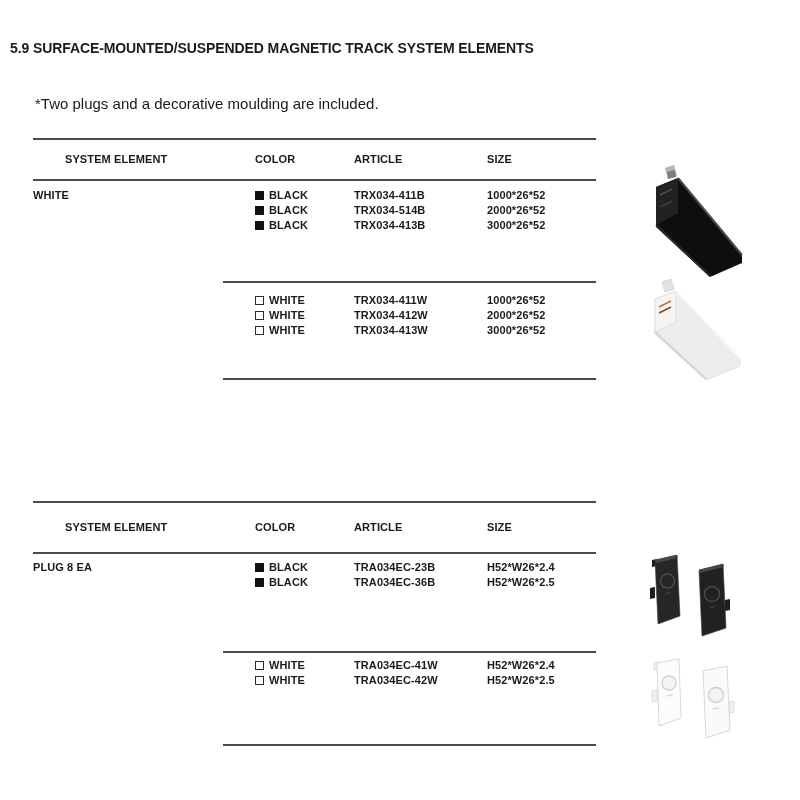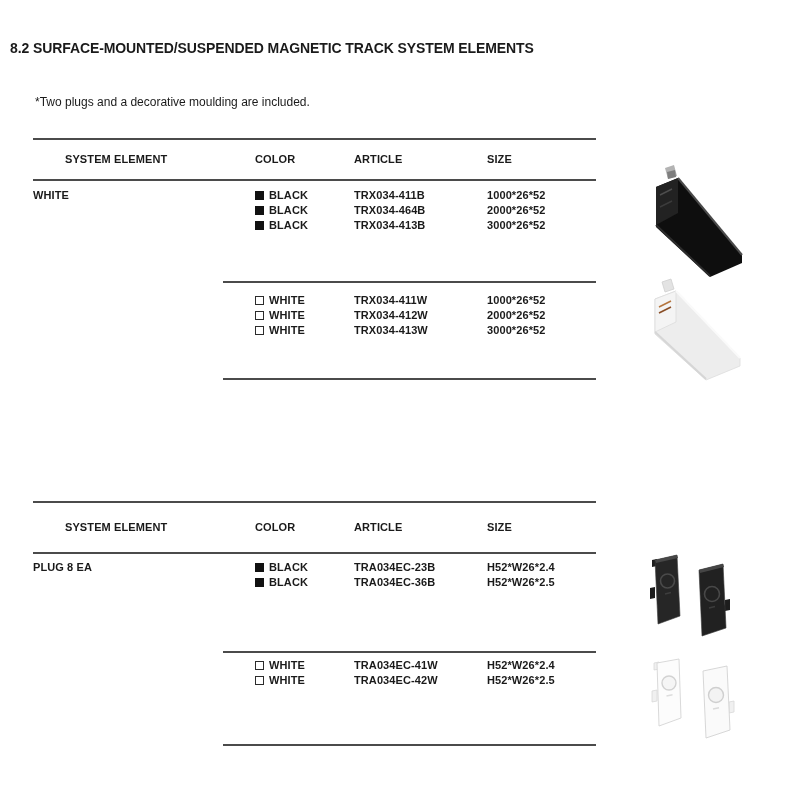--- a/index.html
+++ b/index.html
@@ -6,21 +6,21 @@
   .page{
     position:relative;width:800px;height:800px;background:#ffffff;
     font-family:"Liberation Sans",sans-serif;color:#1a1a1a;overflow:hidden;
   }
   .title{
     position:absolute;left:10px;top:40px;
     font-size:14px;font-weight:700;letter-spacing:-0.1px;white-space:nowrap;
   }
   .note{
     position:absolute;left:35px;top:95px;
-    font-size:12px;font-weight:400;white-space:nowrap;
+    font-size:15px;font-weight:400;white-space:nowrap;
   }
   .rule{position:absolute;height:1.6px;background:#4b4b4b;}
   .hdr-row,.data-row{
     position:absolute;left:33px;width:563px;height:15px;
     font-size:11px;font-weight:700;letter-spacing:0.1px;white-space:nowrap;margin-left:32px;
   }
   .hdr-row span,.data-row span{position:absolute;top:0;}
   .c-el{left:0;}
   .c-color{left:190px;}
   .c-article{left:289px;}
@@ -34,21 +34,21 @@
   .element-label{
     position:absolute;left:33px;font-size:11px;font-weight:700;letter-spacing:0.1px;
   }
   .img-box{position:absolute;}
 </style>
 </head>
 <body>
 
 <div class="page">
 
-  <div class="title">8.2 SURFACE-MOUNTED/SUSPENDED MAGNETIC TRACK SYSTEM ELEMENTS</div>
+  <div class="title">5.9 SURFACE-MOUNTED/SUSPENDED MAGNETIC TRACK SYSTEM ELEMENTS</div>
   <div class="note">*Two plugs and a decorative moulding are included.</div>
 
   <div class="rule" style="left:33px;top:138px;width:563px;"></div>
 
   <div class="hdr-row" style="top:153px;">
     <span class="c-el">SYSTEM ELEMENT</span>
     <span class="c-color">COLOR</span>
     <span class="c-article">ARTICLE</span>
     <span class="c-size">SIZE</span>
   </div>
@@ -57,21 +57,21 @@
 
   <div class="element-label" style="top:189px;">WHITE</div>
 
   <div class="data-row" style="top:189px;">
     <span class="c-color"><i class="swatch sw-black"></i><span>BLACK</span></span>
     <span class="c-article">TRX034-411B</span>
     <span class="c-size">1000*26*52</span>
   </div>
   <div class="data-row" style="top:204px;">
     <span class="c-color"><i class="swatch sw-black"></i><span>BLACK</span></span>
-    <span class="c-article">TRX034-464B</span>
+    <span class="c-article">TRX034-514B</span>
     <span class="c-size">2000*26*52</span>
   </div>
   <div class="data-row" style="top:219px;">
     <span class="c-color"><i class="swatch sw-black"></i><span>BLACK</span></span>
     <span class="c-article">TRX034-413B</span>
     <span class="c-size">3000*26*52</span>
   </div>
 
   <div class="rule" style="left:223px;top:281px;width:373px;"></div>
 

